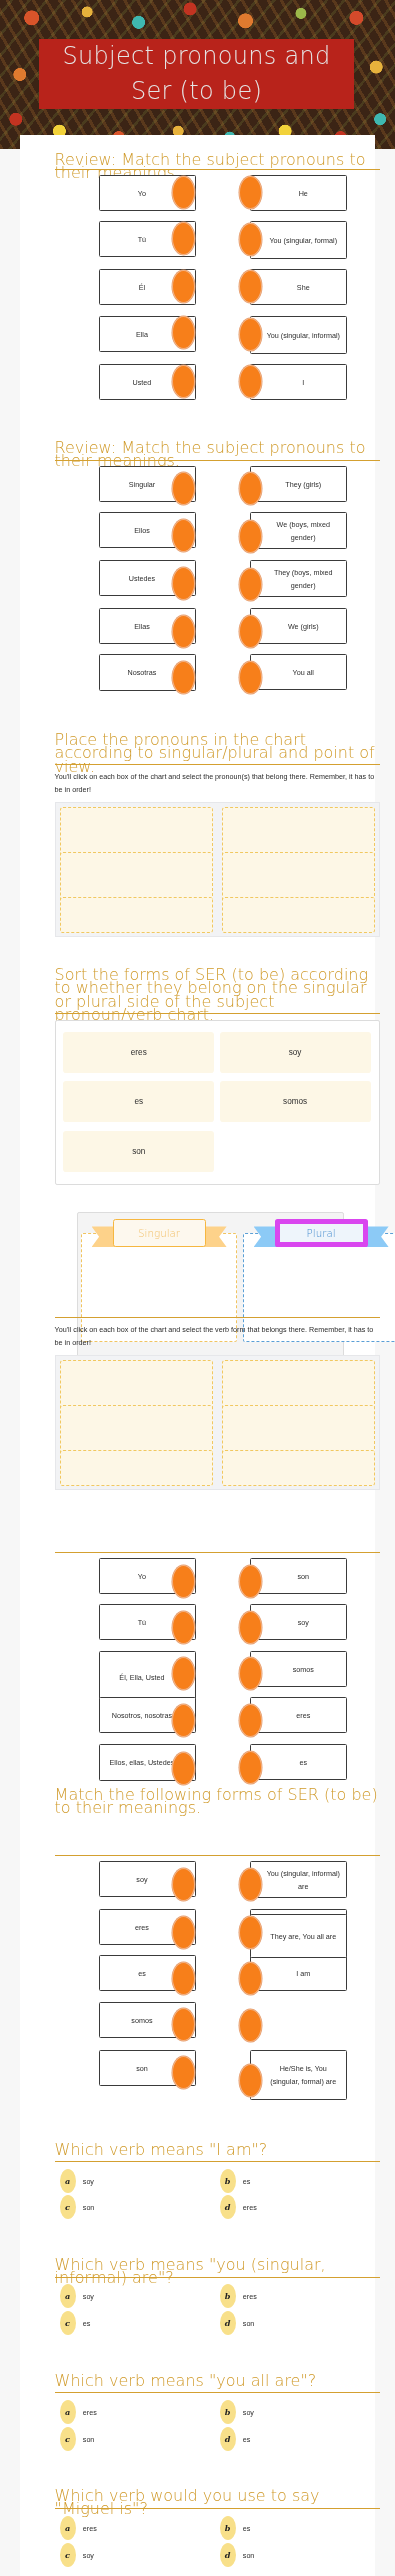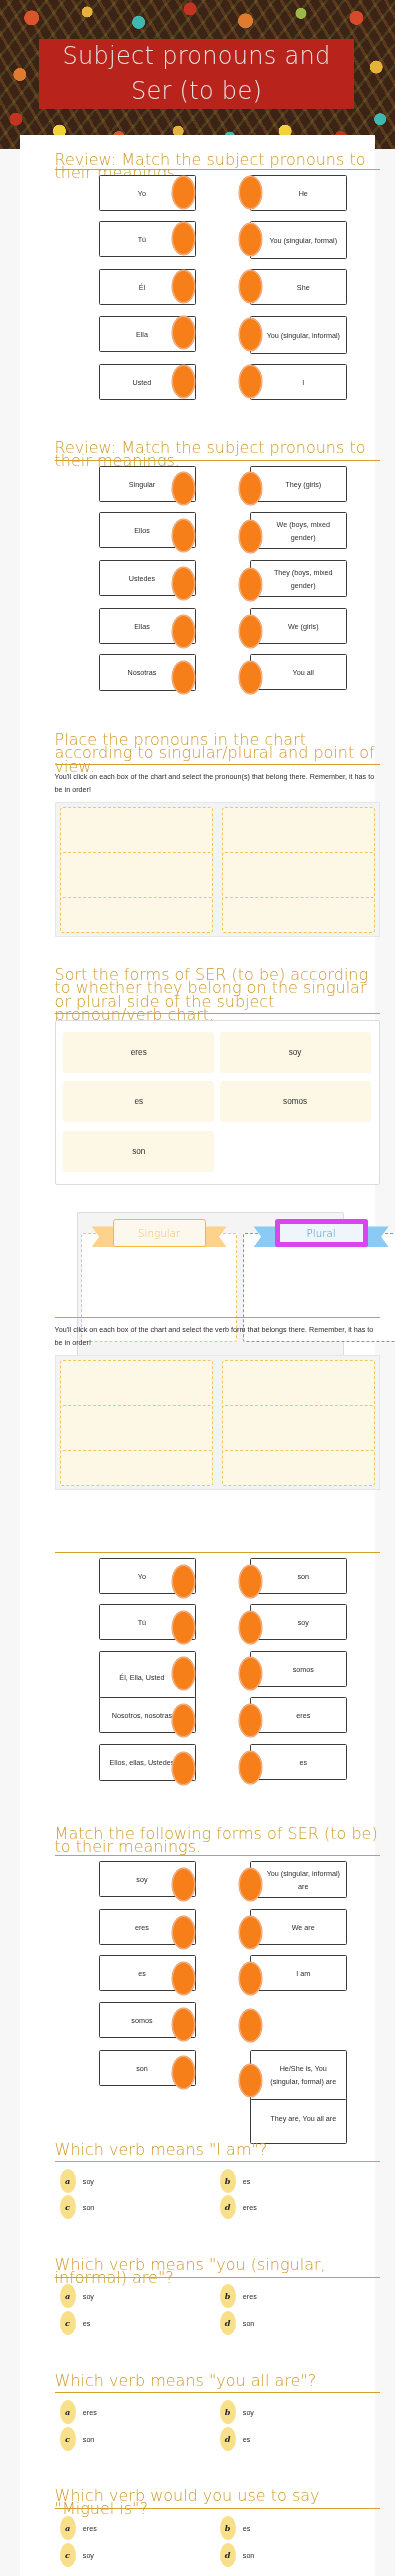--- a/index.html
+++ b/index.html
@@ -235,33 +235,33 @@
   <div class="dot dot-left" style="top:1476px"></div>
   <div class="dot dot-left" style="top:1522px"></div>
   <div class="dot dot-left" style="top:1569px"></div>
   <div class="dot dot-left" style="top:1617px"></div>
   <div class="dot dot-right" style="top:1430px"></div>
   <div class="dot dot-right" style="top:1476px"></div>
   <div class="dot dot-right" style="top:1522px"></div>
   <div class="dot dot-right" style="top:1569px"></div>
   <div class="dot dot-right" style="top:1616px"></div>
 
-  <div class="sec-title" style="top:1692px">Match the following forms of SER (to be) to their meanings.</div>
+  <div class="sec-title" style="top:1653px">Match the following forms of SER (to be) to their meanings.</div>
   <div class="rule" style="top:1720px"></div>
 
   <div class="m-box m-left" style="top:1726px;height:36px">soy</div>
   <div class="m-box m-left" style="top:1774px;height:36px">eres</div>
   <div class="m-box m-left" style="top:1820px;height:36px">es</div>
   <div class="m-box m-left" style="top:1867px;height:36px">somos</div>
   <div class="m-box m-left" style="top:1915px;height:36px">son</div>
 
   <div class="m-box m-right" style="top:1726px;height:37px">You (singular, informal) are</div>
   <div class="m-box m-right" style="top:1774px;height:36px">We are</div>
   <div class="m-box m-right" style="top:1820px;height:36px">I am</div>
-  <div class="m-box m-right" style="top:1957px;height:52px">They are, You all are</div>
+  <div class="m-box m-right" style="top:1779px;height:44px">They are, You all are</div>
   <div class="m-box m-right" style="top:1915px;height:50px">He/She is, You (singular, formal) are</div>
 
   <div class="dot dot-left" style="top:1733px"></div>
   <div class="dot dot-left" style="top:1781px"></div>
   <div class="dot dot-left" style="top:1827px"></div>
   <div class="dot dot-left" style="top:1873px"></div>
   <div class="dot dot-left" style="top:1921px"></div>
   <div class="dot dot-right" style="top:1733px"></div>
   <div class="dot dot-right" style="top:1781px"></div>
   <div class="dot dot-right" style="top:1827px"></div>

